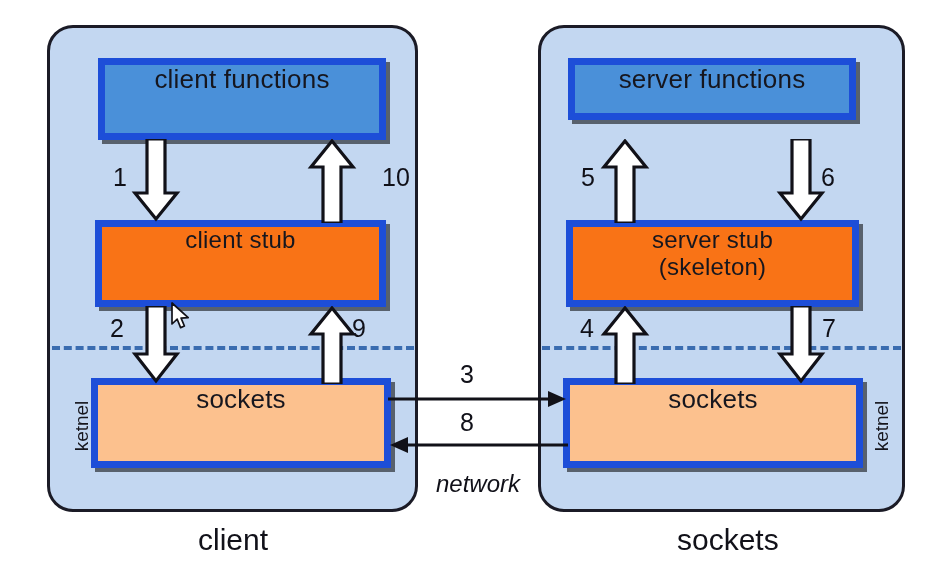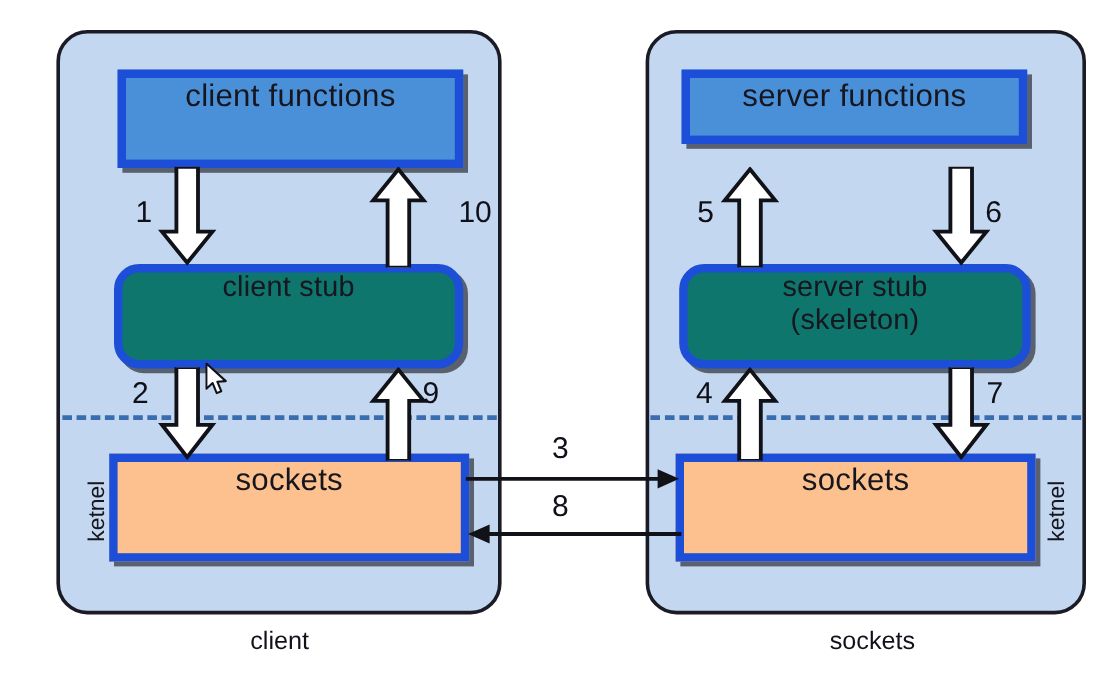--- a/index.html
+++ b/index.html
@@ -38,21 +38,21 @@
     box-sizing: border-box;
     border: 7px solid #1d4ed8;
     box-shadow: 4px 4px 0 rgba(0,0,0,0.55);
     display: flex;
     justify-content: center;
     text-align: center;
     line-height: 1.12;
     color: #15151c;
   }
   .box.blue   { background: #4a90d9; }
-  .box.red    { background: #0f766e; border-radius: 21px; }
+  .box.red    { background: #f97316; }
   .box.orange { background: #fcc18e; }
 
   .box-label {
     font-size: 26px;
     letter-spacing: 0.2px;
     white-space: pre-line;
     color: #16161e;
   }
   .box.red .box-label { font-size: 24px; }
 
@@ -98,21 +98,21 @@
     white-space: nowrap;
   }
   .netlabel.italic {
     font-style: italic;
     font-size: 24px;
   }
 
   
   .caption {
     position: absolute;
-    font-size: 21px;
+    font-size: 30px;
     color: #111119;
     white-space: nowrap;
     text-align: center;
   }
 
   
   .cursor {
     position: absolute;
     pointer-events: none;
   }
@@ -258,20 +258,23 @@
   <div class="netline" style="left:388px; top:434px; width:180px; height:22px;">
     <svg width="180" height="22" viewBox="0 0 180 22">
       <line x1="14" y1="11" x2="180" y2="11" stroke="#111118" stroke-width="3.2"></line>
       <polygon points="2,11 20,3 20,19" fill="#111118"></polygon>
     </svg>
   </div>
   <div class="netlabel" style="left:460px; top:408px;">
     <span>8</span>
   </div>
 
+  <div class="netlabel italic" style="left:424px; top:470px; width:108px; text-align:center;">
+    <span>network</span>
+  </div>
 
   <div class="cursor" style="left:171px; top:302px; width:22px; height:30px;">
     <svg width="22" height="30" viewBox="0 0 22 30">
       <polygon points="1,1 1,22 6.2,17.2 9.6,25.6 13.4,24.0 10.1,16.1 17.2,15.6" fill="#ffffff" stroke="#111118" stroke-width="1.7" stroke-linejoin="round"></polygon>
     </svg>
   </div>
 
 </div>
 
 </body></html>

